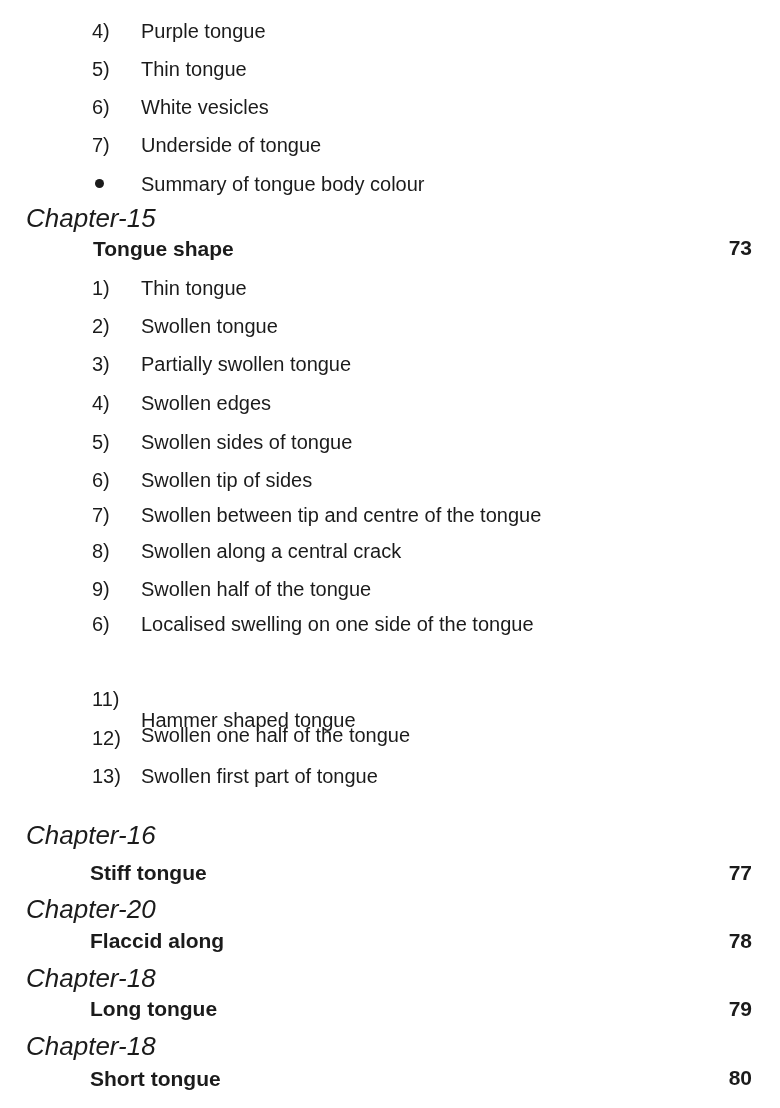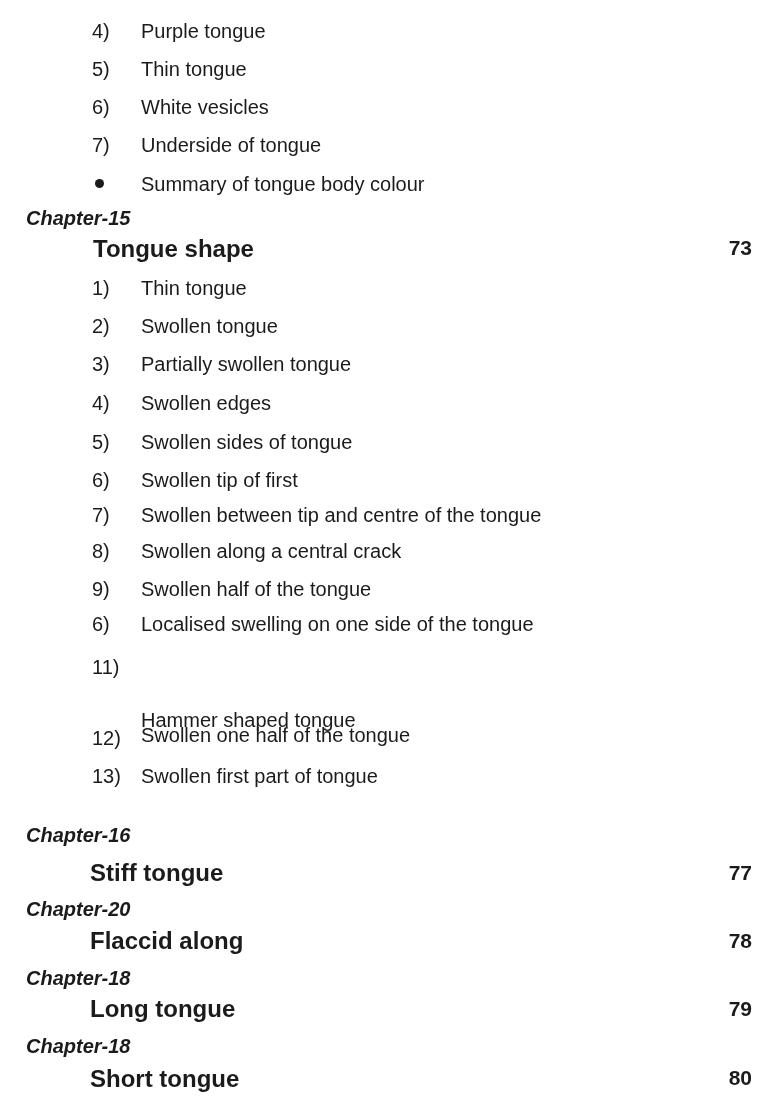--- a/index.html
+++ b/index.html
@@ -5,22 +5,22 @@
   html, body { margin: 0; padding: 0; }
   body {
     width: 780px; height: 1108px; overflow: hidden;
     background: #ffffff; color: #1b1b1b;
     font-family: "Liberation Sans", sans-serif;
     position: relative;
   }
   .line { position: absolute; font-size: 20px; line-height: 24px; white-space: nowrap; }
   .num { left: 92px; }
   .txt { left: 141px; }
-  .chap { left: 26px; font-style: italic; font-weight: bold; font-size: 20px; }
-  .title { font-weight: bold; font-size: 24px; }
+  .chap { left: 26px; font-style: italic; font-weight: normal; font-size: 26px; }
+  .title { font-weight: bold; font-size: 21px; }
   .page { right: 28px; font-weight: bold; font-size: 21px; text-align: right; }
   .bullet { left: 95px; width: 9px; height: 9px; border-radius: 50%; background: #1b1b1b; position: absolute; }
 </style>
 </head>
 <body>
 
 <div>
   <span class="line num" style="top:19px">4)</span>
   <span class="line txt" style="top:19px">Purple tongue</span>
 
@@ -51,35 +51,35 @@
   <span class="line num" style="top:352px">3)</span>
   <span class="line txt" style="top:352px">Partially swollen tongue</span>
 
   <span class="line num" style="top:391px">4)</span>
   <span class="line txt" style="top:391px">Swollen edges</span>
 
   <span class="line num" style="top:430px">5)</span>
   <span class="line txt" style="top:430px">Swollen sides of tongue</span>
 
   <span class="line num" style="top:468px">6)</span>
-  <span class="line txt" style="top:468px">Swollen tip of first</span>
+  <span class="line txt" style="top:468px">Swollen tip of sides</span>
 
   <span class="line num" style="top:503px">7)</span>
   <span class="line txt" style="top:503px">Swollen between tip and centre of the tongue</span>
 
   <span class="line num" style="top:539px">8)</span>
   <span class="line txt" style="top:539px">Swollen along a central crack</span>
 
   <span class="line num" style="top:577px">9)</span>
   <span class="line txt" style="top:577px">Swollen half of the tongue</span>
 
   <span class="line num" style="top:612px">6)</span>
   <span class="line txt" style="top:612px">Localised swelling on one side of the tongue</span>
 
-  <span class="line num" style="top:655px">11)</span>
+  <span class="line num" style="top:687px">11)</span>
   <span class="line txt" style="top:723px">Swollen one half of the tongue</span>
 
   <span class="line num" style="top:726px">12)</span>
   <span class="line txt" style="top:708px">Hammer shaped tongue</span>
 
   <span class="line num" style="top:764px">13)</span>
   <span class="line txt" style="top:764px">Swollen first part of tongue</span>
 </div>
 
 <div>

